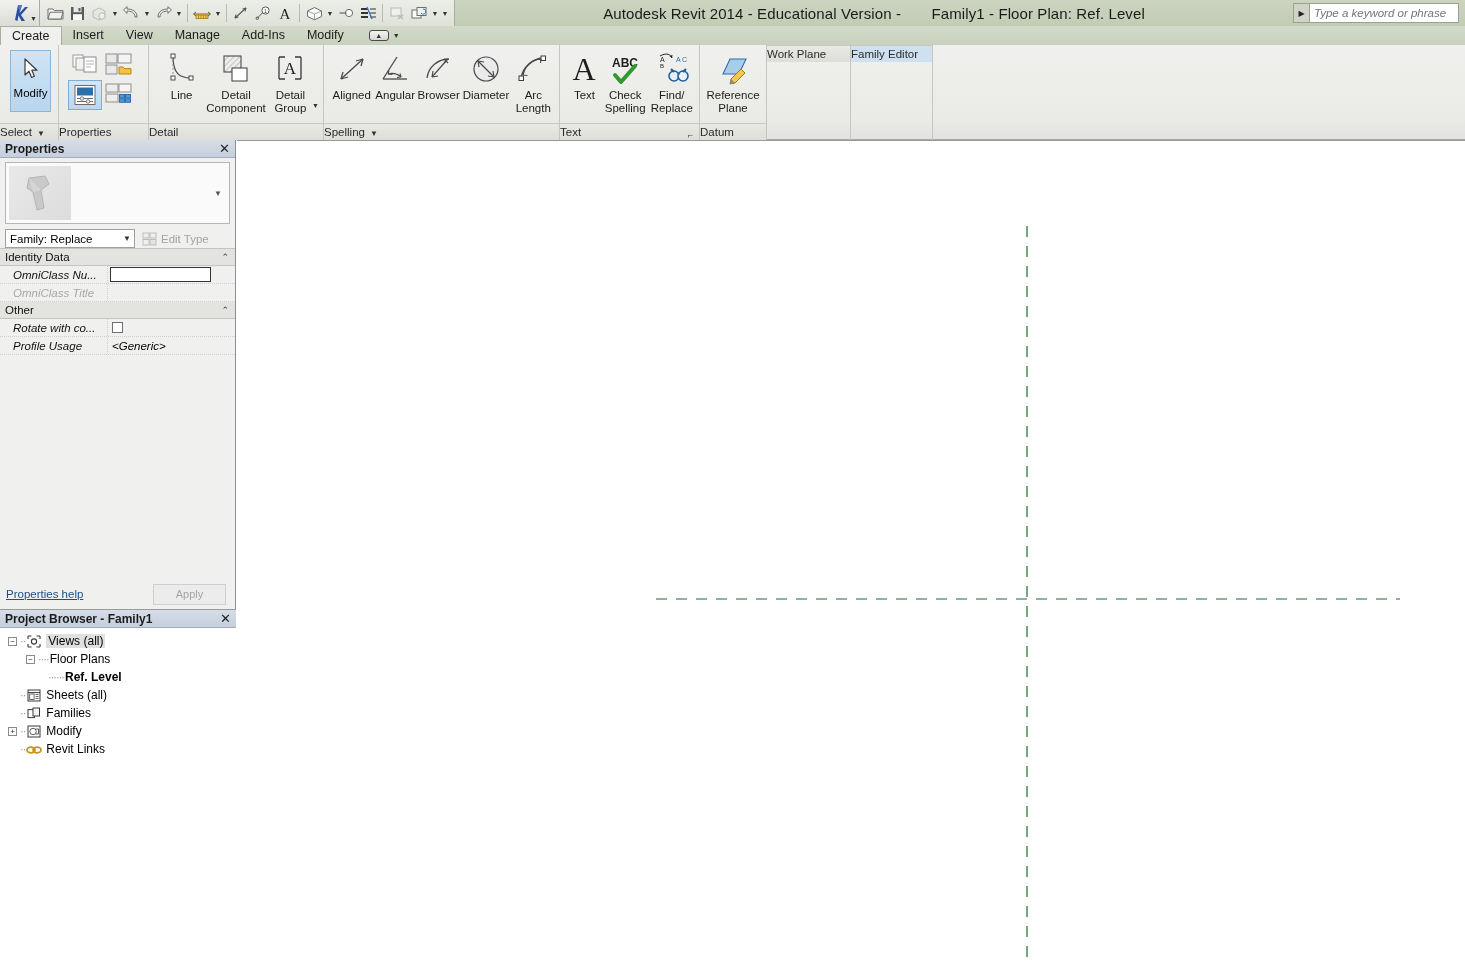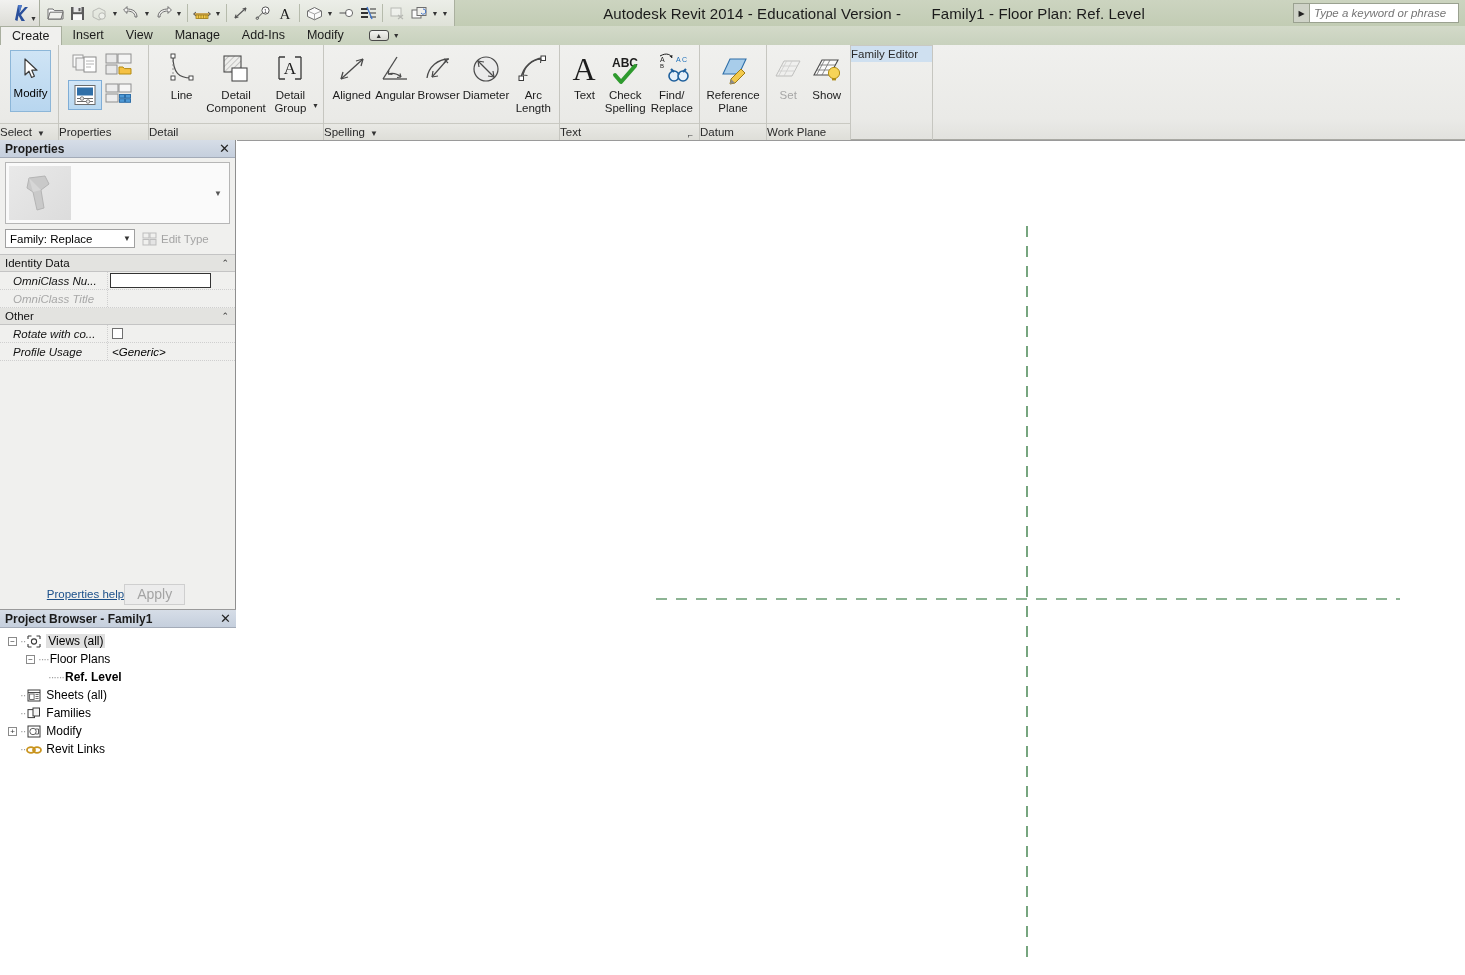--- a/index.html
+++ b/index.html
@@ -163,46 +163,46 @@
     width: 130px; height: 19px; border: 1px solid #a0a0a0; background: #fff;
     display: flex; align-items: center; justify-content: space-between;
     padding: 0 3px 0 4px; font-size: 11.5px;
   }
   .famselect .cv { font-size: 8px; color: #333; }
   .edittype {
     display: flex; align-items: center; gap: 4px; margin-left: 7px;
     font-size: 11.5px; color: #a4a4a4;
   }
 
-  .proptable { margin-top: 6px; border-top: 1px solid #c4c4c4; }
+  .proptable { border-top: 1px solid #c4c4c4; }
   .grouprow {
     height: 17px; background: #e3e3e0; border-bottom: 1px solid #c4c4c4;
     display: flex; align-items: center; justify-content: space-between;
     padding: 0 6px 0 5px; font-size: 11.5px; color: #111;
   }
   .grouprow .chev { font-size: 9px; color: #333; }
   .prow { height: 18px; display: flex; align-items: stretch; border-bottom: 1px dotted #cfcfcf; font-style: italic; }
   .pname {
     width: 108px; padding-left: 13px; display: flex; align-items: center;
     font-size: 11.5px; color: #111; border-right: 1px dotted #cfcfcf;
   }
   .pname.dim { color: #a7a7a7; }
   .pval { flex: 1; display: flex; align-items: center; padding-left: 4px; font-size: 11.5px; }
   .pval.focus { background: #fff; border: 1px solid #333; margin: 1px 24px 1px 2px; }
   .pval .cb { width: 11px; height: 11px; border: 1px solid #6f6f6f; background: #fff; }
 
   .prop-foot {
     position: absolute; left: 0; top: 440px; width: 236px; height: 28px;
-    display: flex; align-items: center; justify-content: center; padding: 0 10px 0 6px;
+    display: flex; align-items: center; justify-content: space-between; padding: 0 10px 0 6px;
   }
   .prophelp { font-size: 11.5px; color: #1a4f8a; text-decoration: underline; }
   .applybtn {
-    width: 61px; height: 21px; border: 1px solid #cfcfcf; background: #ececec;
+    width: 73px; height: 21px; border: 1px solid #cfcfcf; background: #ececec;
     display: flex; align-items: center; justify-content: center;
-    font-size: 14px; color: #a4a4a4;
+    font-size: 11px; color: #a4a4a4;
   }
 
   .browser {
     position: absolute; left: 0; top: 469px; width: 236px; height: 506px;
     border-top: 1px solid #9a9a9a; background: #fff;
   }
   .tree { padding: 4px 0 0 6px; }
   .tnode { display: flex; align-items: center; height: 18px; font-size: 12px; white-space: nowrap; }
   .tbox {
     width: 9px; height: 9px; border: 1px solid #8a8a8a; background: #fff;
@@ -610,42 +610,20 @@
           <div class="lbl">Reference<br>Plane</div>
         </div>
       </div>
       <div class="panel-title">
         <span>Datum</span>
       </div>
     </div>
     <div class="panel-div"></div>
 
     <div class="panel" style="width:83px">
-      <div class="panel-body" style="padding-left:2px">
-        <div class="bigbtn dim" style="width:40px">
-          <div class="ico">
-            <svg width="30" height="30" viewBox="0 0 30 30">
-              <path d="M3 22 L11 7 L27 7 L19 22 Z" fill="#f2f2f2" stroke="#777" stroke-width="1"></path>
-              <path d="M8.3 12 H24 M5.6 17 H21.4 M13.6 7 L5.6 22 M19 7 L11 22" stroke="#9a9a9a" stroke-width=".8"></path>
-            </svg>
-          </div>
-          <div class="lbl">Set</div>
-        </div>
-        <div class="bigbtn" style="width:40px">
-          <div class="ico">
-            <svg width="32" height="30" viewBox="0 0 32 30">
-              <path d="M3 21 L11 6 L27 6 L19 21 Z" fill="#fbfbfb" stroke="#4a4a4a" stroke-width="1.1"></path>
-              <path d="M8.3 11 H24 M5.6 16 H21.4 M13.6 6 L5.6 21 M19 6 L11 21" stroke="#6f6f6f" stroke-width=".8"></path>
-              <circle cx="23" cy="19" r="5.6" fill="#f7d458" stroke="#b08c14" stroke-width="1"></circle>
-              <rect x="21" y="24" width="4" height="2.4" fill="#b08c14"></rect>
-            </svg>
-          </div>
-          <div class="lbl">Show</div>
-        </div>
-      </div>
       <div class="panel-title">
         <span>Work Plane</span>
       </div>
     </div>
     <div class="panel-div"></div>
 
     <div class="panel" style="width:81px">
       <div class="panel-title hl">
         <span>Family Editor</span>
       </div>

